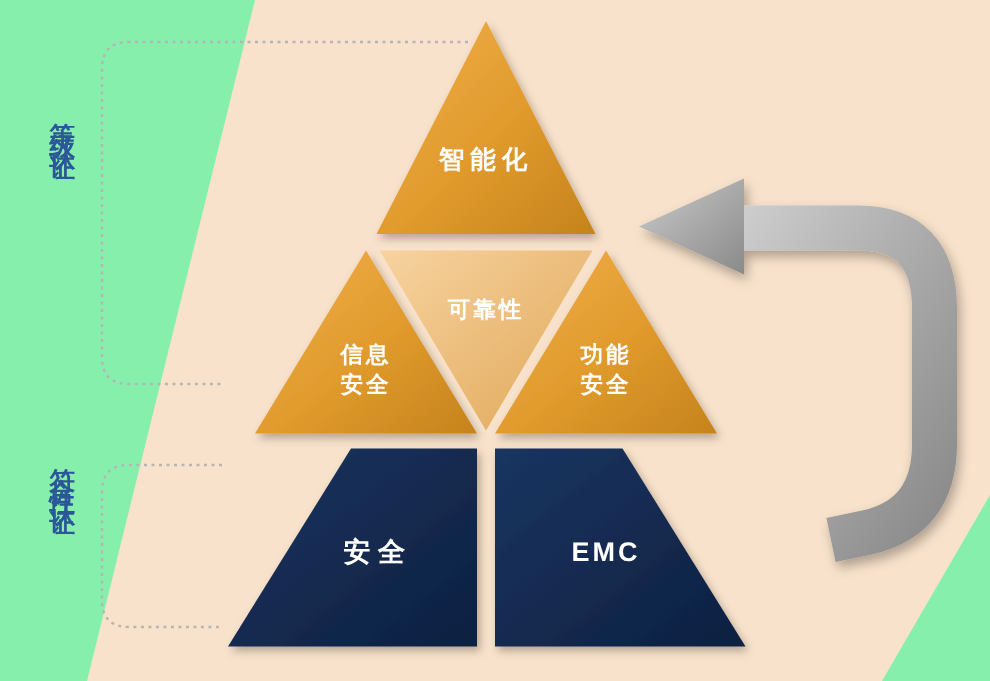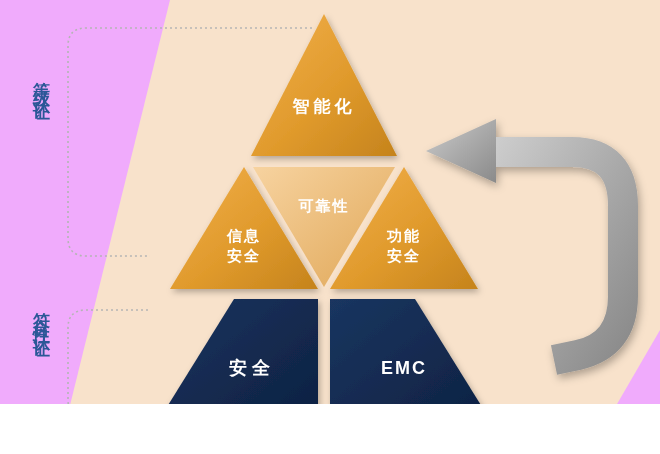--- a/index.html
+++ b/index.html
@@ -4,23 +4,23 @@
 <style>
   html, body {
     margin: 0;
     padding: 0;
     background: #ffffff;
     font-family: "Liberation Sans", sans-serif;
   }
   #stage {
     position: relative;
     width: 660px;
-    height: 404px;
+    height: 454px;
     overflow: hidden;
-    background: #f0abfc;
+    background: #86efac;
   }
   #stage svg {
     position: absolute;
     left: 0;
     top: 0;
   }
   .v-label {
     position: absolute;
     writing-mode: vertical-rl;
     text-orientation: upright;

